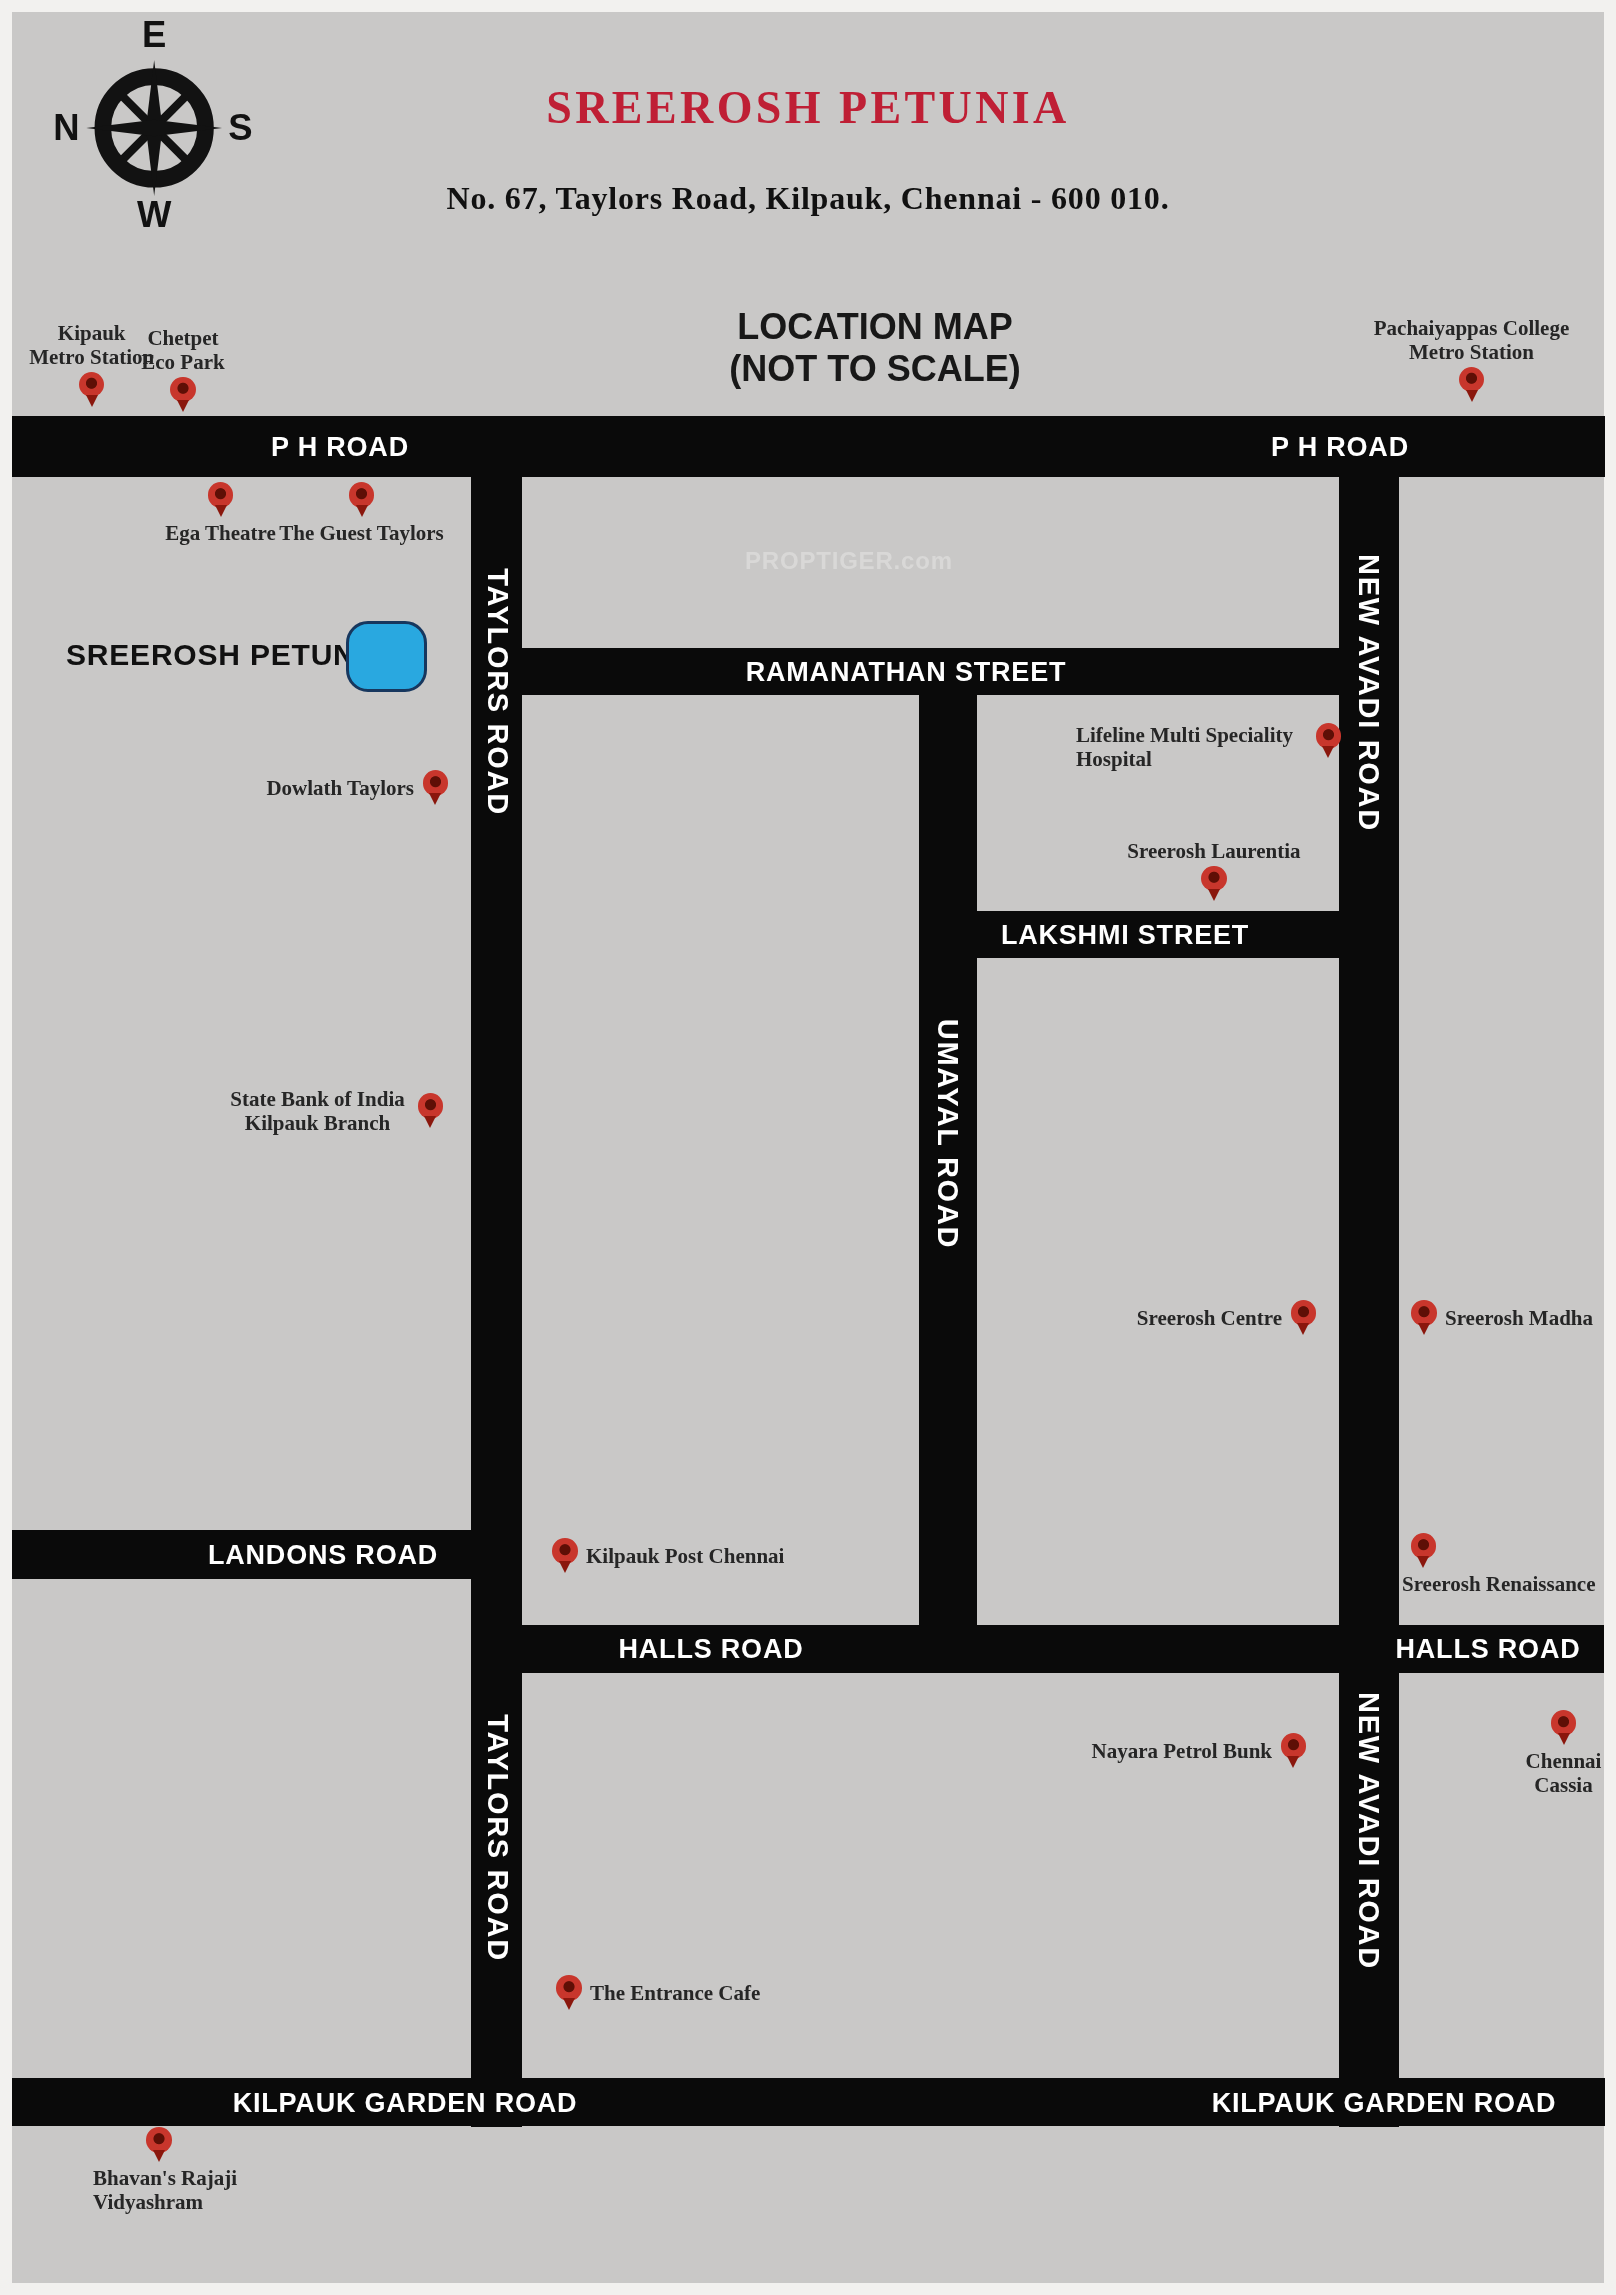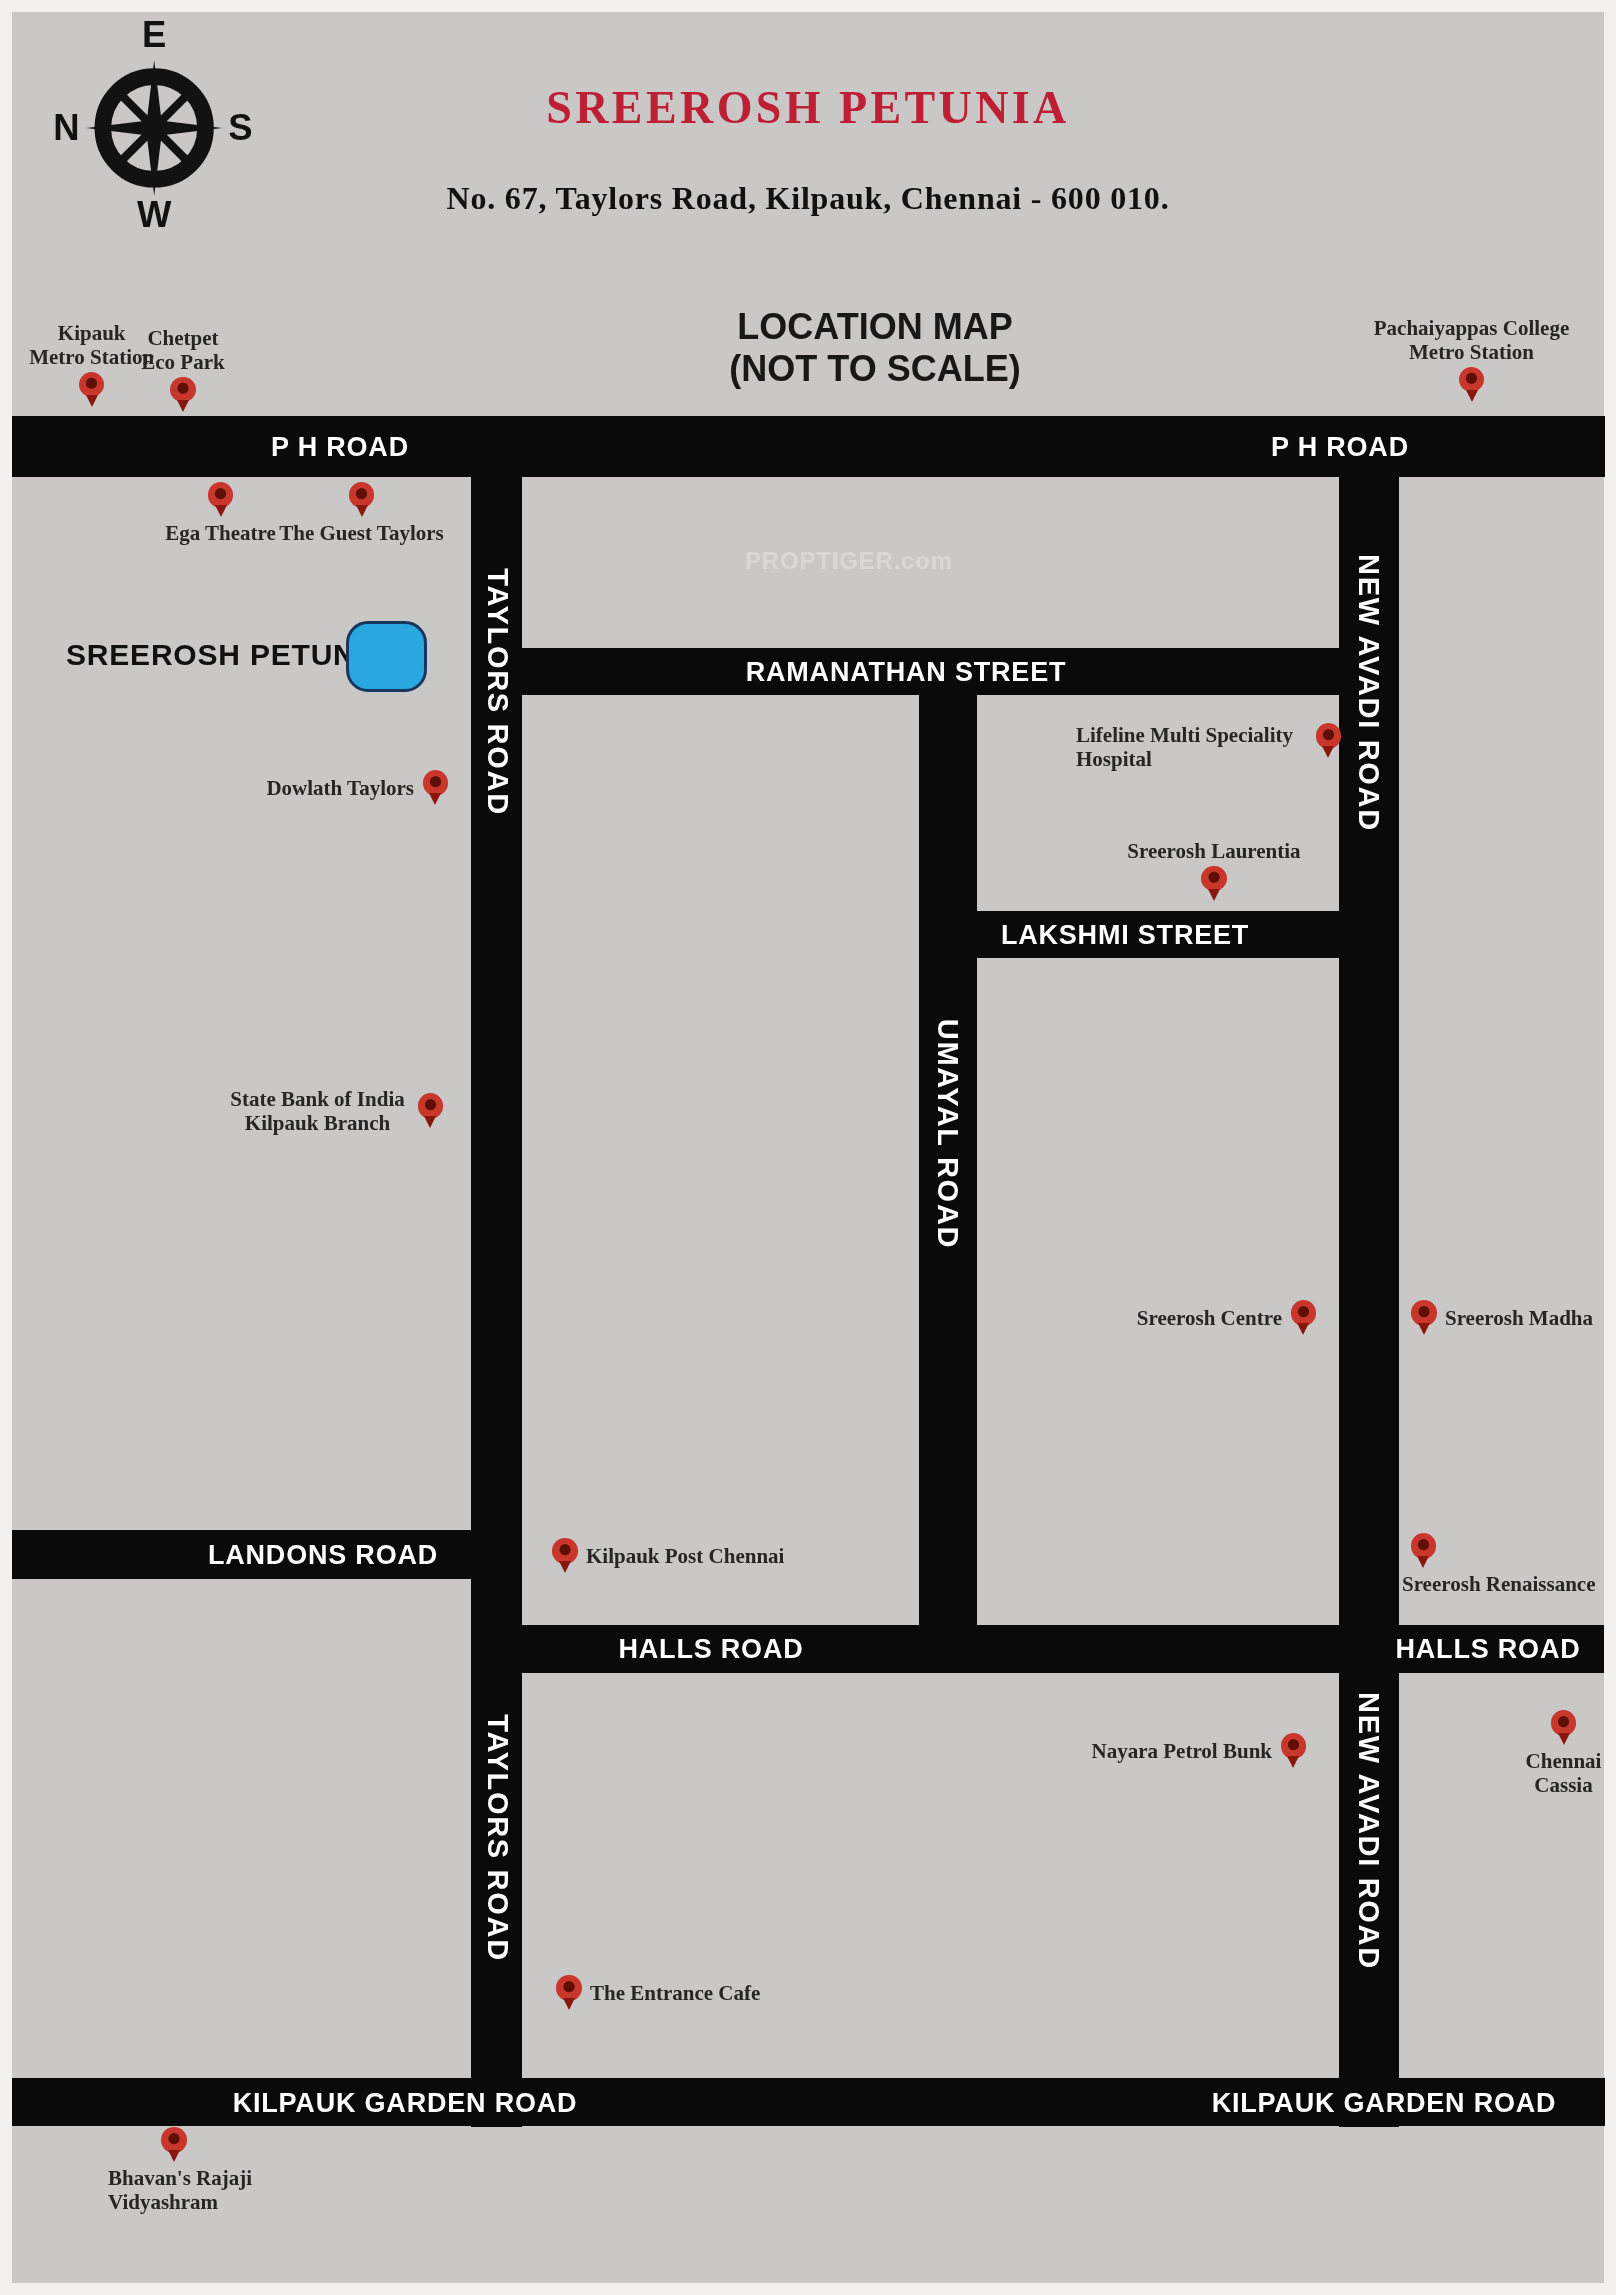--- a/index.html
+++ b/index.html
@@ -179,21 +179,21 @@
   <div class="poi-label" style="white-space:nowrap;">Sreerosh Renaissance</div>
 </div>
 <div class="poi col" style="left:1504px;top:1710px;width:119px;">
   <div class="pin">
       <div class="pin-head"></div>
       <div class="pin-tail"></div>
     </div>
   <div class="poi-label t-center">Chennai
 Cassia</div>
 </div>
-<div class="poi col start" style="left:108px;top:2127px;width:170px;">
+<div class="poi col start" style="left:93px;top:2127px;width:170px;">
   <div class="pin" style="margin-left:53px;">
       <div class="pin-head"></div>
       <div class="pin-tail"></div>
     </div>
   <div class="poi-label">Bhavan's Rajaji
 Vidyashram</div>
 </div>
 
 <div class="poi row" style="left:253px;top:770px;">
   <div class="poi-label t-right" style="width:161px;white-space:nowrap;">Dowlath Taylors</div>

